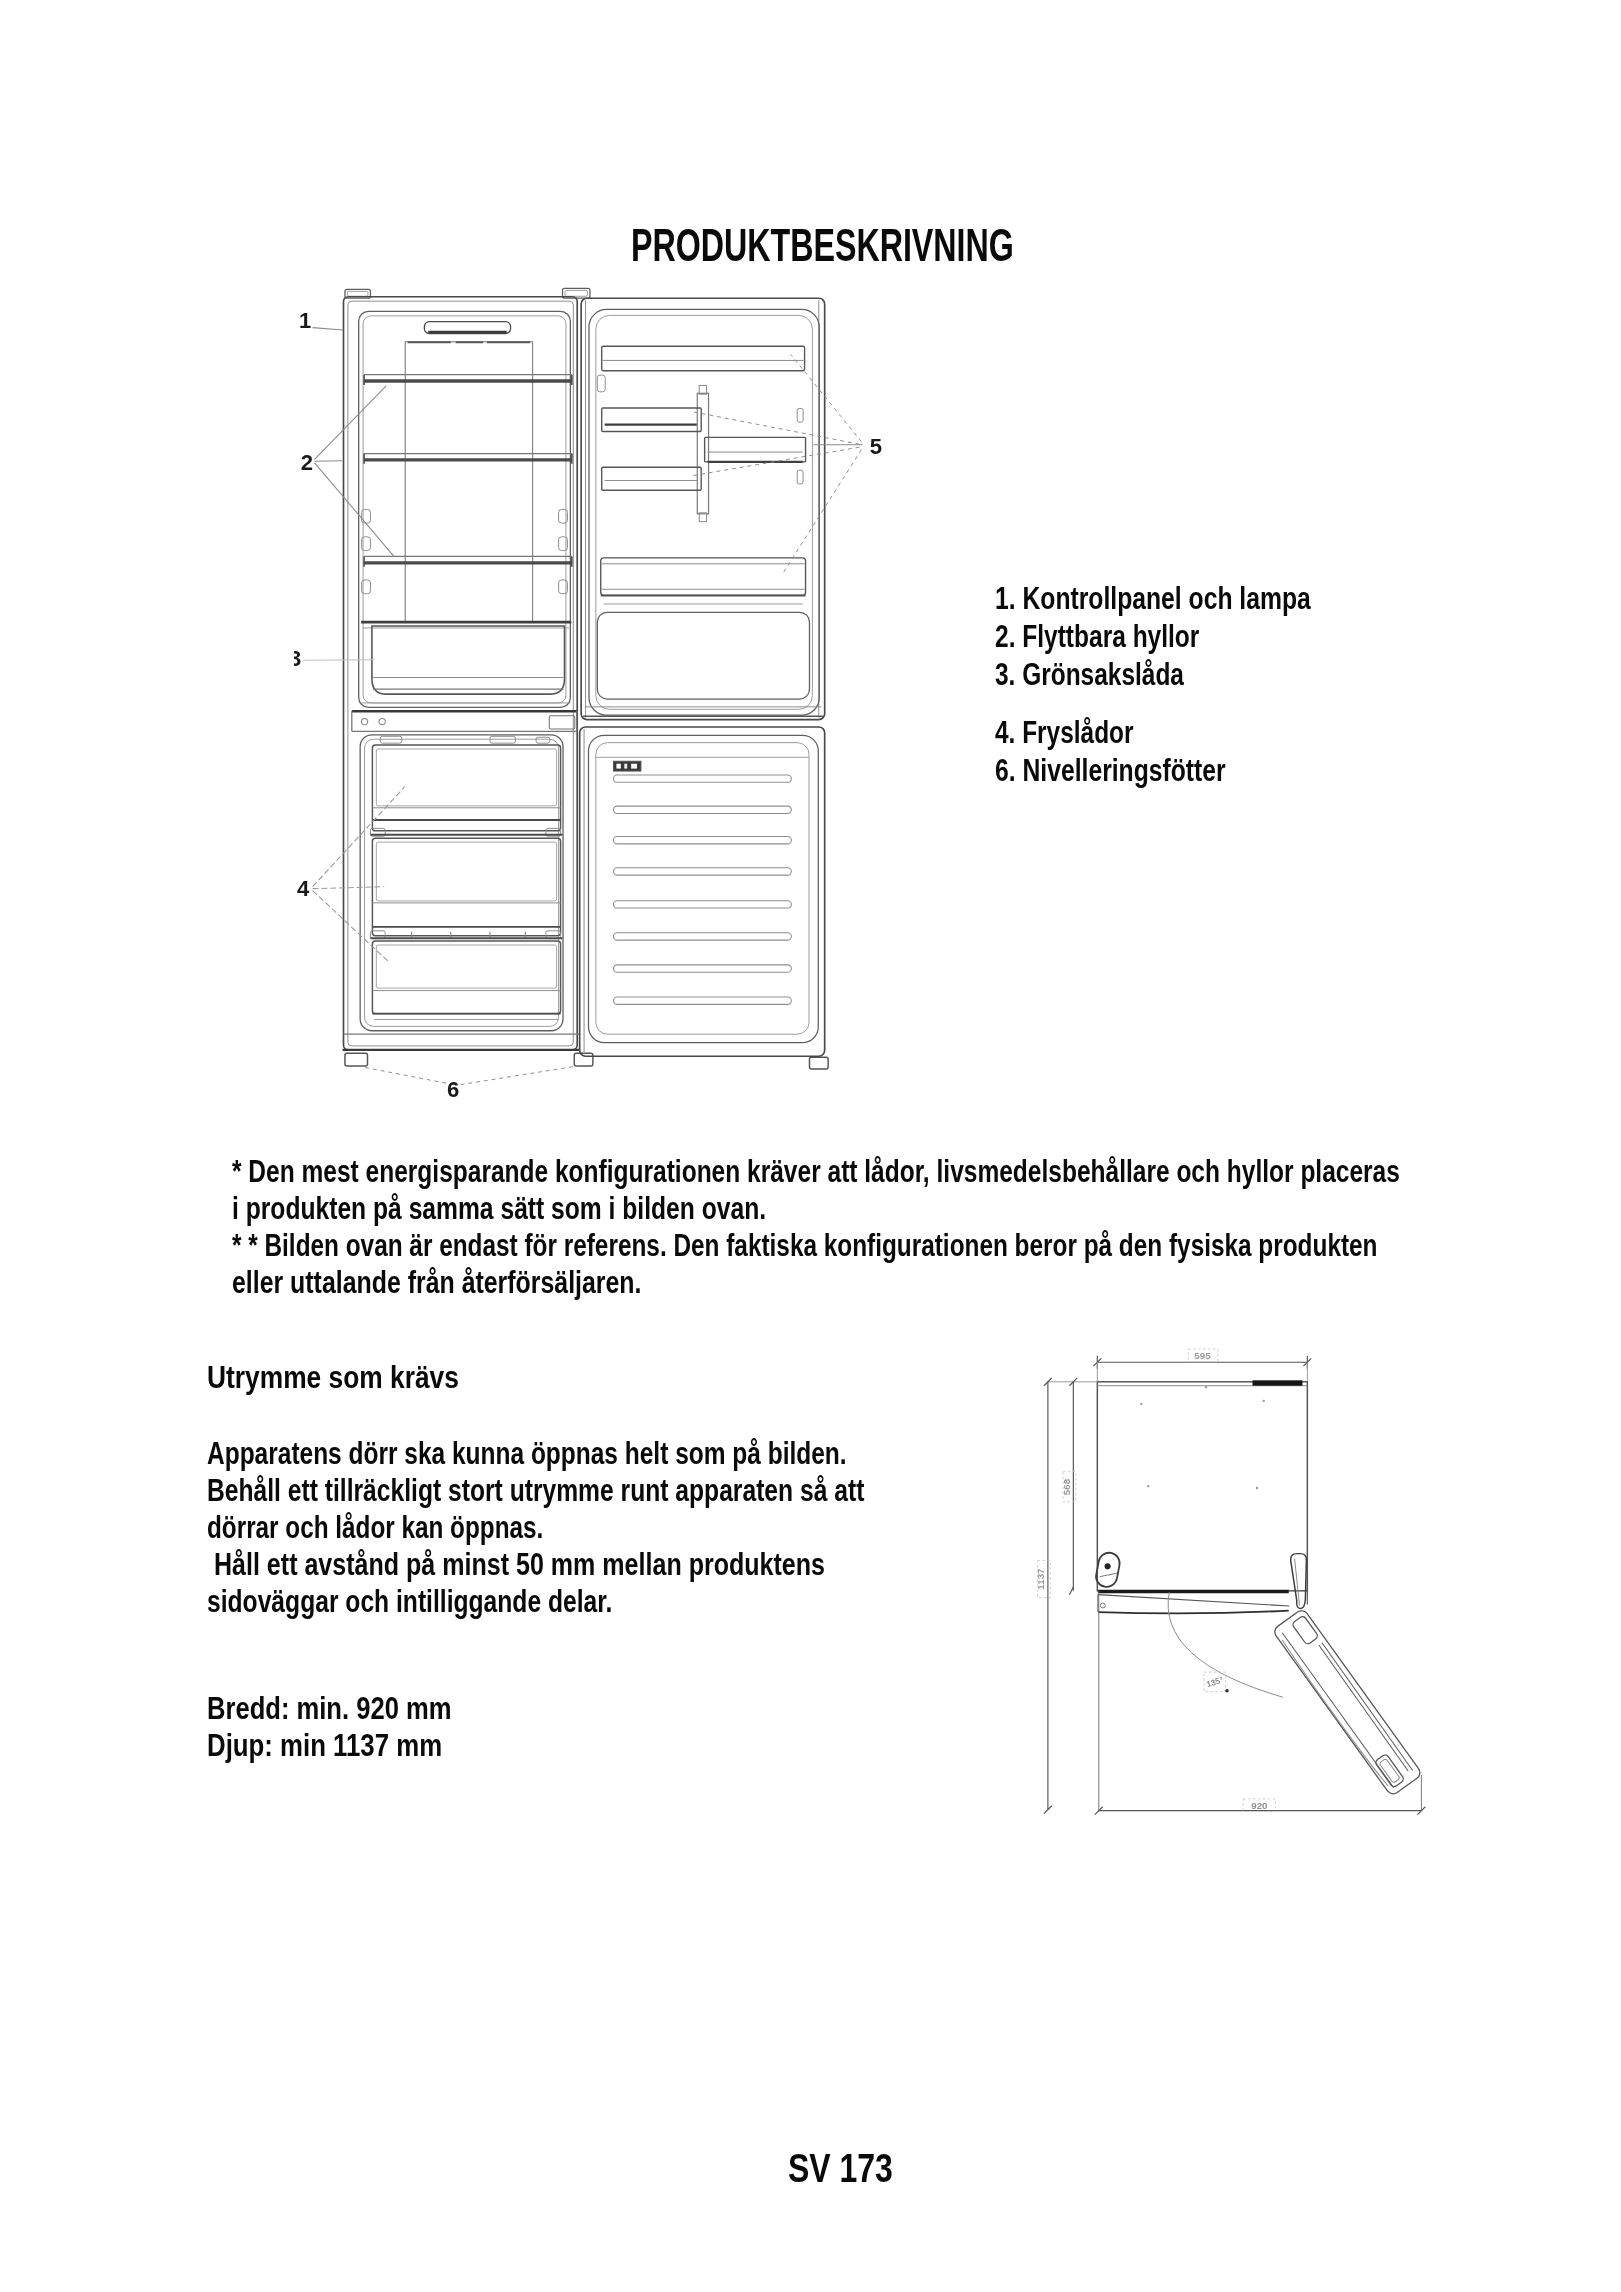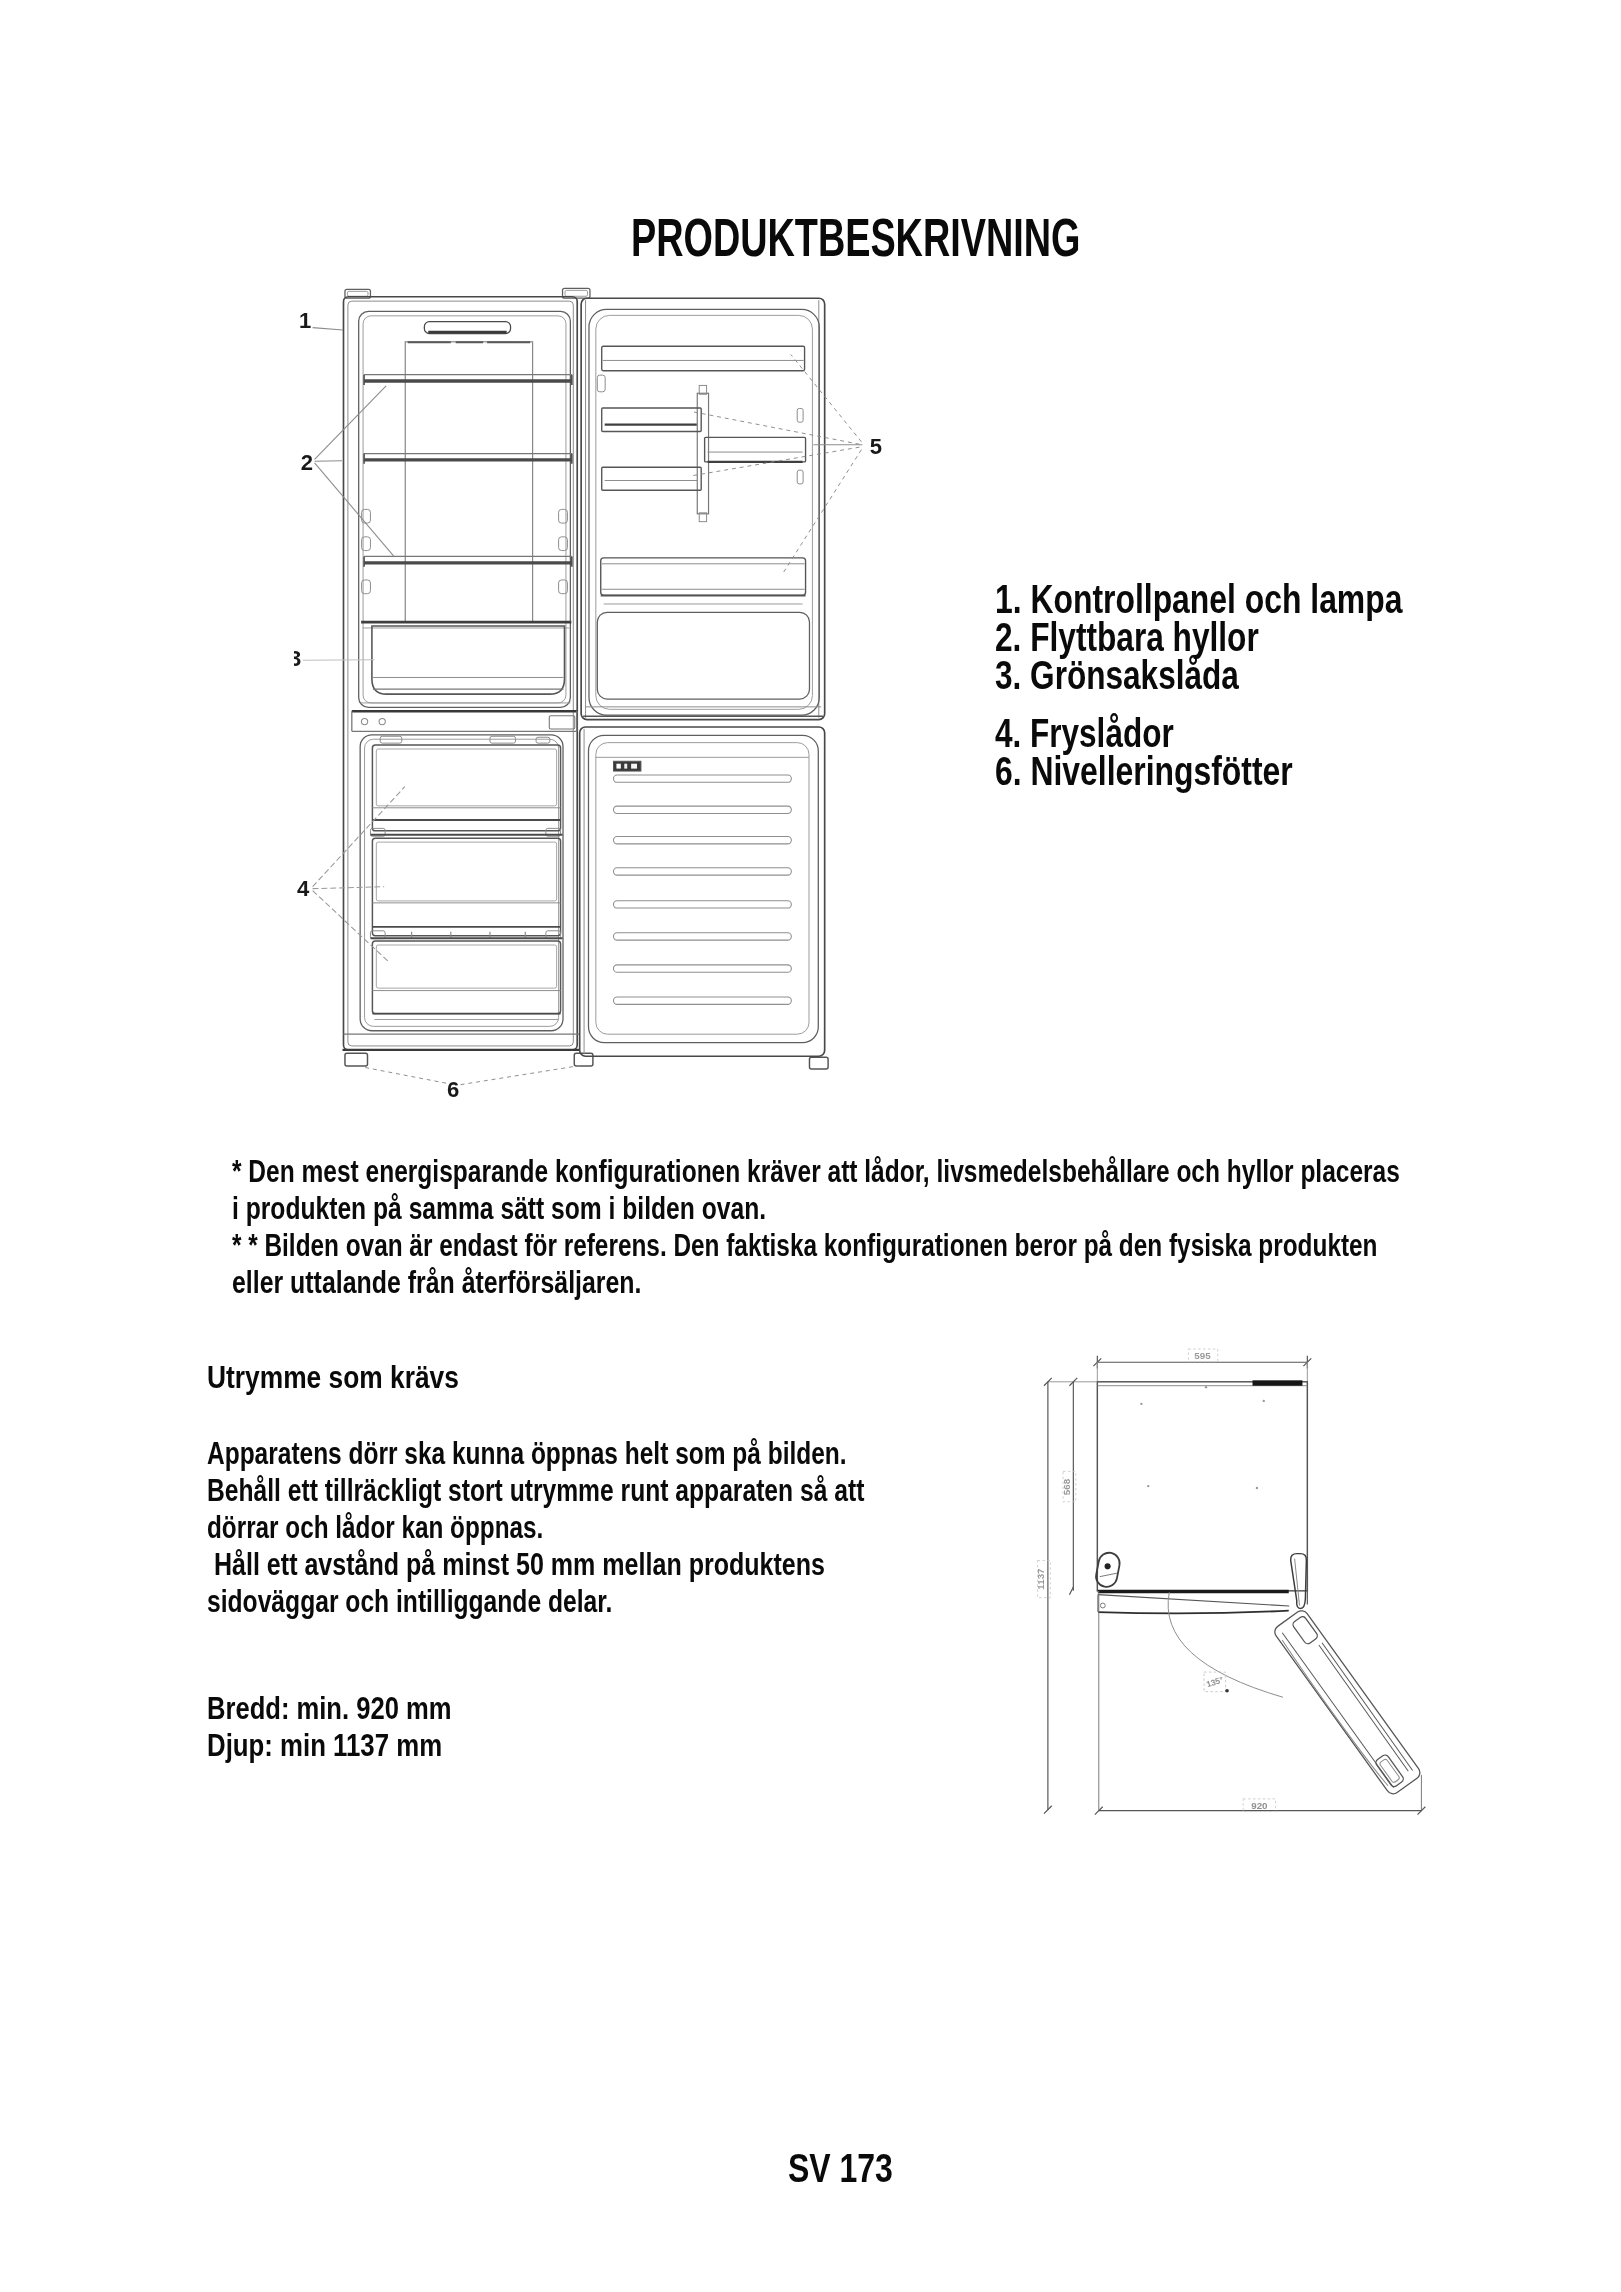--- a/index.html
+++ b/index.html
@@ -8,21 +8,21 @@
 .ln{white-space:pre;}
 .ln>span{display:inline-block;transform-origin:0 0;white-space:pre;}
 .abs{position:absolute;}
 svg{position:absolute;}
 svg text{font-family:"Liberation Sans",sans-serif;}
 </style>
 </head>
 <body>
 <div id="page">
 
-<div class="abs ln" style="left:631px;top:214px;font-size:54px;line-height:46px;"><span style="transform:scaleX(0.70)">PRODUKTBESKRIVNING</span></div>
+<div class="abs ln" style="left:631px;top:222px;font-size:46px;line-height:46px;"><span style="transform:scaleX(0.70)">PRODUKTBESKRIVNING</span></div>
 
 <svg width="588" height="843" viewBox="300 285 600 860" style="left:294px;top:279px;">
 <g fill="none" stroke="#5f5f5f" stroke-width="1.3">
 
 <rect x="352" y="295.5" width="26" height="9" rx="2"></rect>
         <rect x="354.5" y="297.5" width="21" height="5" rx="1.5" stroke="#9a9a9a" stroke-width="1"></rect>
 <rect x="574" y="294.5" width="28" height="10" rx="2"></rect>
         <rect x="576.5" y="296.5" width="23" height="6" rx="1.5" stroke="#9a9a9a" stroke-width="1"></rect>
 
 <rect x="350.5" y="303" width="238.5" height="768.5" rx="5" stroke="#484848" stroke-width="1.7"></rect>
@@ -206,21 +206,21 @@
 <g font-weight="bold" font-size="22.5" fill="#191919">
 <text x="305" y="335">1</text>
 <text x="307" y="480">2</text>
 <text x="295" y="680">3</text>
 <text x="303" y="914">4</text>
 <text x="887.5" y="463">5</text>
 <text x="456" y="1120">6</text>
 </g>
 </svg>
 
-<div class="abs" style="left:995px;top:580px;font-size:40px;line-height:38px;">
+<div class="abs" style="left:995px;top:580px;font-size:31px;line-height:38px;">
 <div class="ln"><span style="transform:scaleX(0.797)">1. Kontrollpanel och lampa</span></div>
 <div class="ln"><span style="transform:scaleX(0.791)">2. Flyttbara hyllor</span></div>
 <div class="ln"><span style="transform:scaleX(0.789)">3. Grönsakslåda</span></div>
 <div class="ln" style="margin-top:20px;"><span style="transform:scaleX(0.788)">4. Fryslådor</span></div>
 <div class="ln"><span style="transform:scaleX(0.797)">6. Nivelleringsfötter</span></div>
 </div>
 
 <div class="abs" style="left:232px;top:1153px;font-size:31px;line-height:37px;">
 <div class="ln"><span style="transform:scaleX(0.791)">* Den mest energisparande konfigurationen kräver att lådor, livsmedelsbehållare och hyllor placeras</span></div>
 <div class="ln"><span style="transform:scaleX(0.795)">i produkten på samma sätt som i bilden ovan.</span></div>

